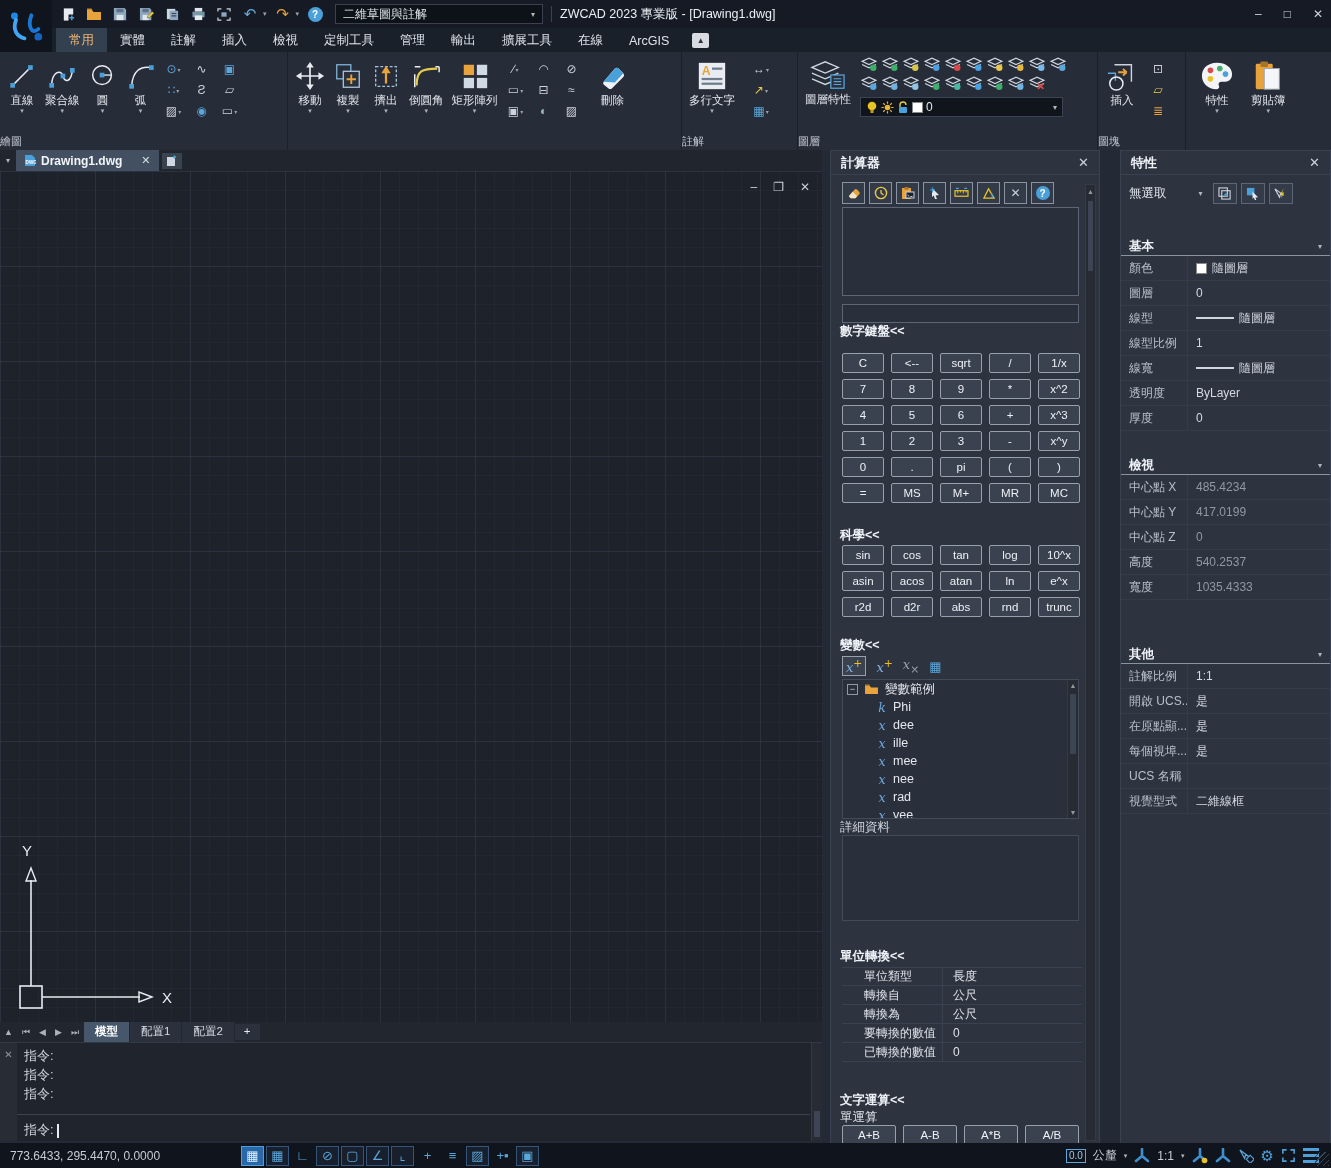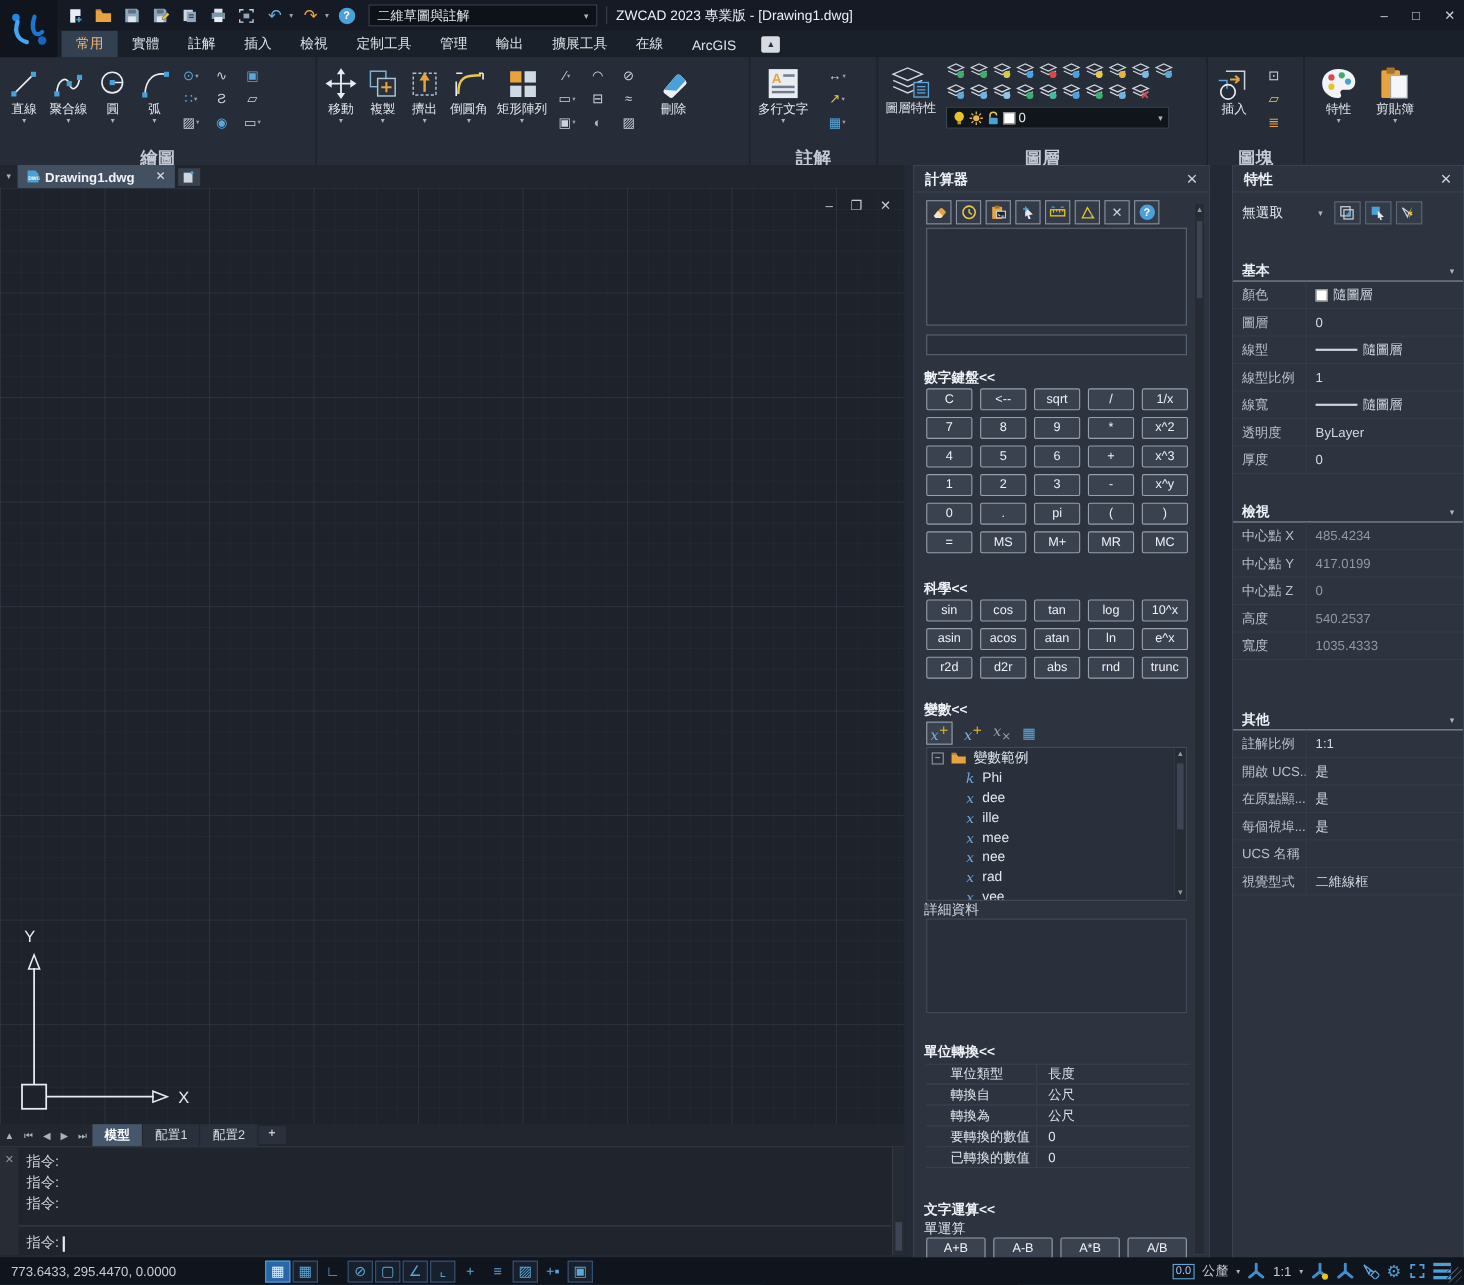--- a/index.html
+++ b/index.html
@@ -25,21 +25,21 @@
 
 .tabrow { position:absolute; top:28px; left:0; right:0; height:24px; background:#1a2029; display:flex; align-items:stretch; padding-left:56px; }
 .rtab { padding:4px 13px 3px; color:#dde2e9; font-size:12.5px; display:flex; align-items:center; }
 .rtab.active { background:#33404f; color:#f2b575; }
 .collapse-btn { align-self:center; margin-left:10px; width:17px; height:15px; background:#d8dce2; color:#2a313c; font-size:8px; display:flex; align-items:center; justify-content:center; border-radius:2px; }
 
 
 .ribbon { position:absolute; top:52px; left:0; right:0; height:98px; background:#262c38; display:flex; }
 .rpanel { position:relative; height:100%; border-right:1px solid #1b202a; display:flex; flex-direction:column; }
 .rbody { flex:1; display:flex; align-items:flex-start; padding:5px 4px 0 4px; gap:2px; }
-.rlabel { height:16px; text-align:center; font-size:16px; color:#c3c9d4;font-weight:bold; }
+.rlabel { height:16px; font-size:11px; color:#c3c9d4; }
 .bigbtn { display:flex; flex-direction:column; align-items:center; padding:1px 3px; }
 .bicon { height:36px; display:flex; align-items:center; justify-content:center; }
 .blabel { font-size:11.5px; color:#e3e7ee; white-space:nowrap; line-height:13px; }
 .carat { font-size:7px; color:#aab2bd; line-height:7px; }
 .sgrid { display:grid; grid-auto-rows:18px; gap:3px 2px; padding-top:4px; }
 .sico { min-width:18px; height:16px; display:flex; align-items:center; justify-content:center; color:#cdd3db; font-size:12px; }
 .sico .mini-caret { font-size:6px; color:#98a1ac; margin-left:1px; }
 .lyr { width:18px; height:15px; }
 .lgrid { display:grid; grid-template-columns:repeat(10,21px); grid-auto-rows:19px; }
 .layerdd { height:20px; width:203px; background:#10141b; border:1px solid #3c4453; display:flex; align-items:center; gap:3px; padding:0 5px; margin-top:3px; }
@@ -703,21 +703,21 @@
         </svg>
     </span>
     <span class="ct" style="color:#cdd3db;">✕</span>
     <span class="ct">
       <span style="width:14px;height:14px;border-radius:50%;background:#4aa0d8;color:#fff;font-size:10px;font-weight:bold;display:flex;align-items:center;justify-content:center;">?</span>
     </span>
   </div>
   <div class="histbox"></div>
   <div class="inbox"></div>
 
-  <div class="sechead" style="top:184px;">數字鍵盤&lt;&lt;</div>
+  <div class="sechead" style="top:172px;">數字鍵盤&lt;&lt;</div>
   <div class="kgrid" style="top:202px;">
     <span class="kbtn">C</span>
     <span class="kbtn">&lt;--</span>
     <span class="kbtn">sqrt</span>
     <span class="kbtn">/</span>
     <span class="kbtn">1/x</span>
     <span class="kbtn">7</span>
     <span class="kbtn">8</span>
     <span class="kbtn">9</span>
     <span class="kbtn">*</span>

